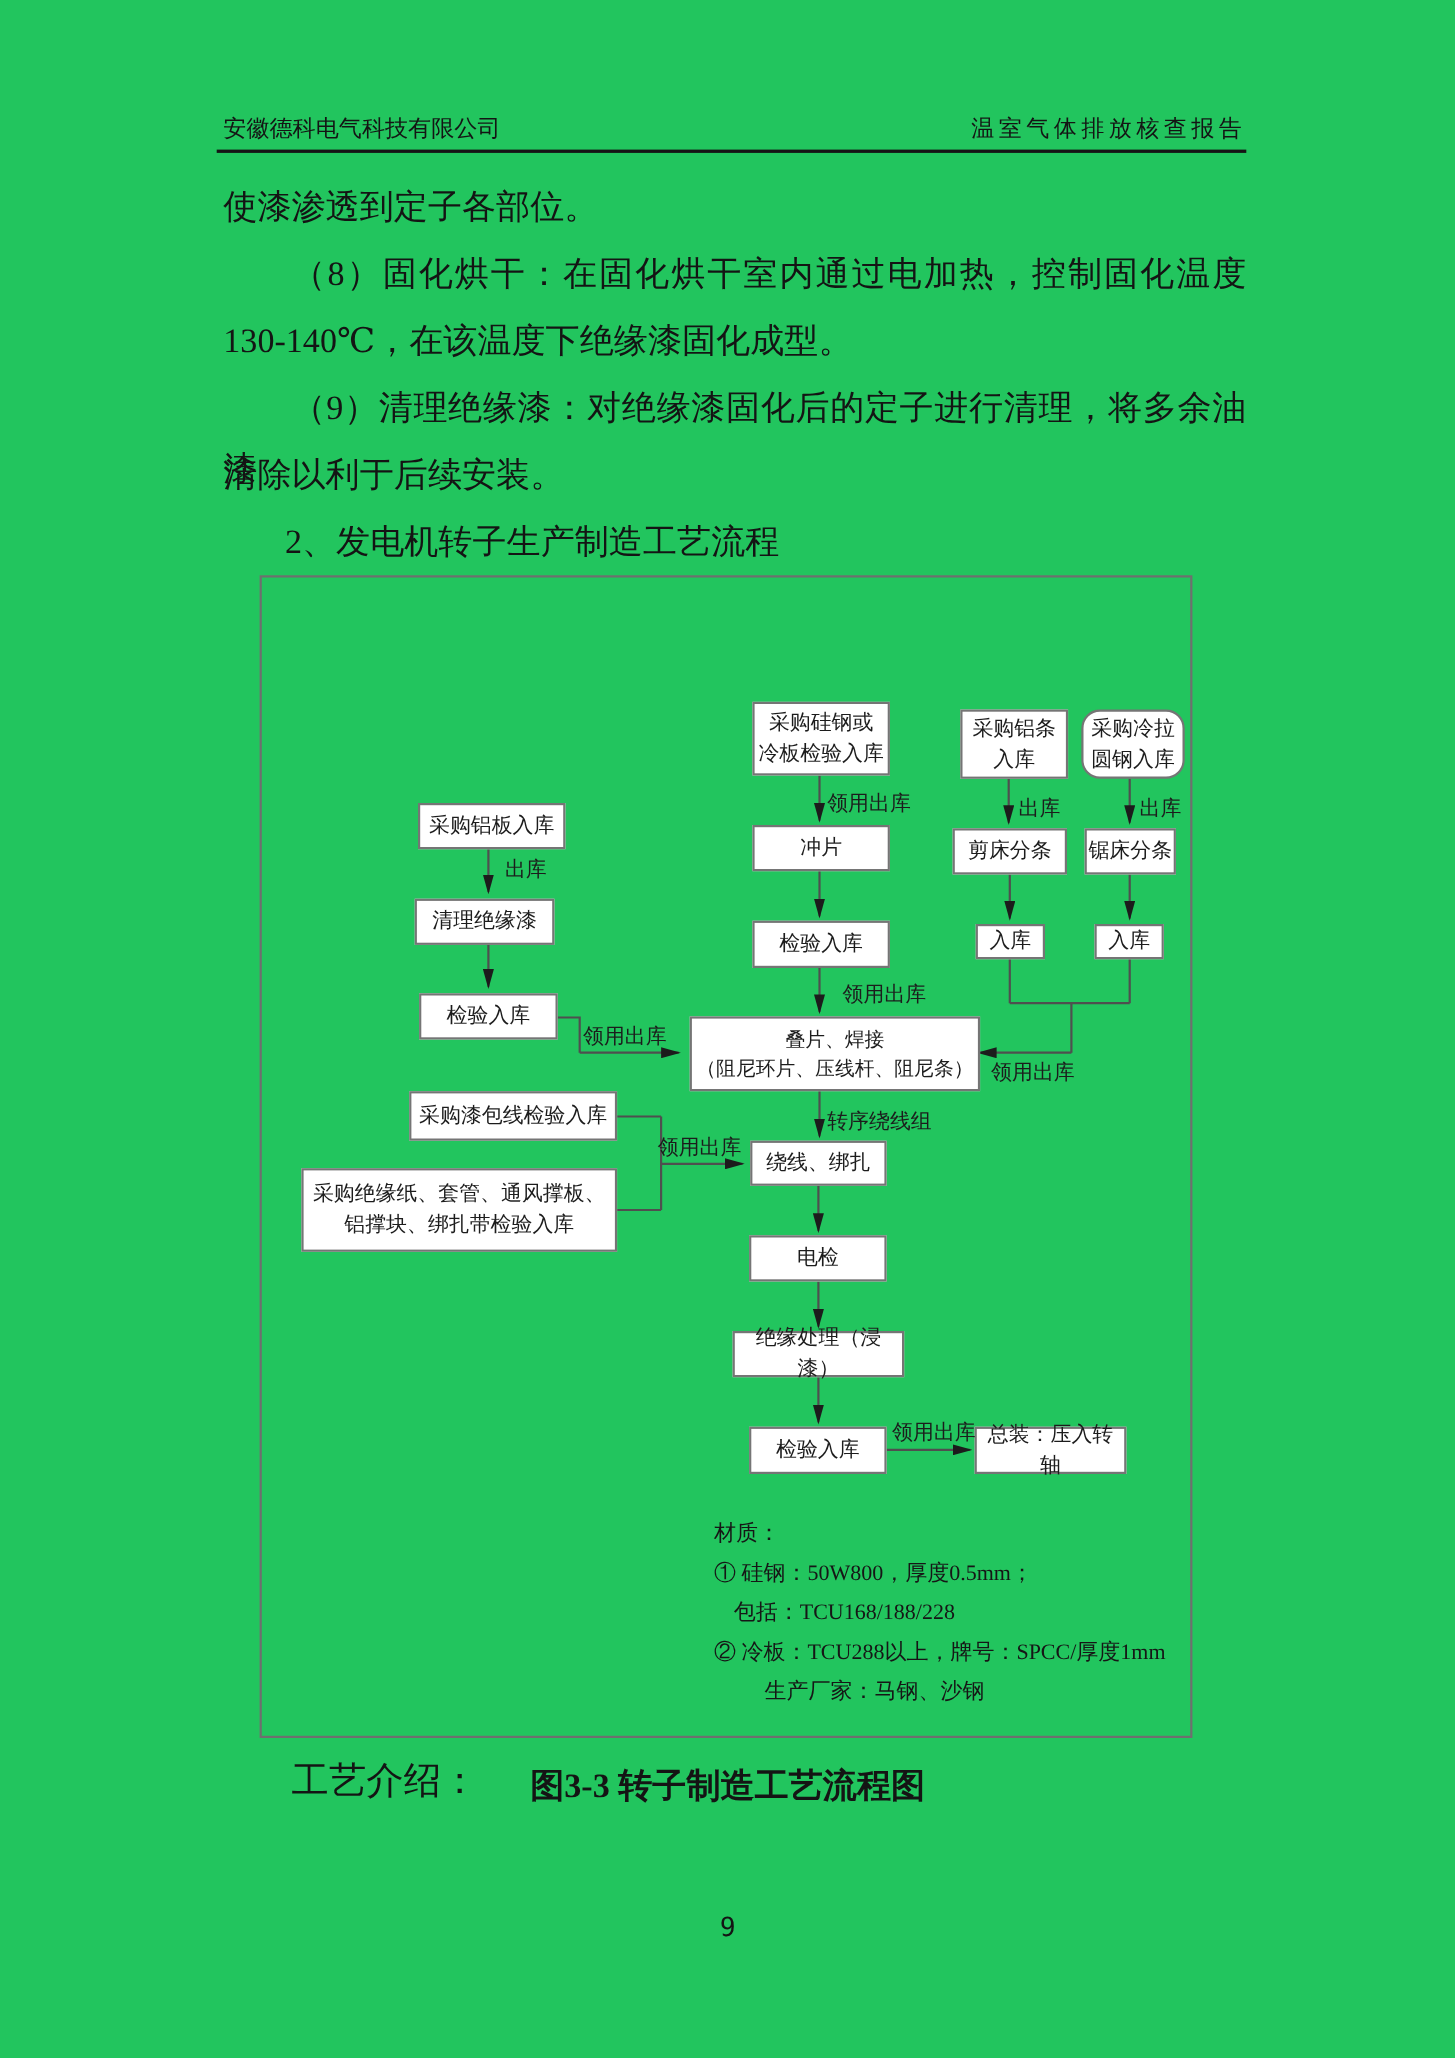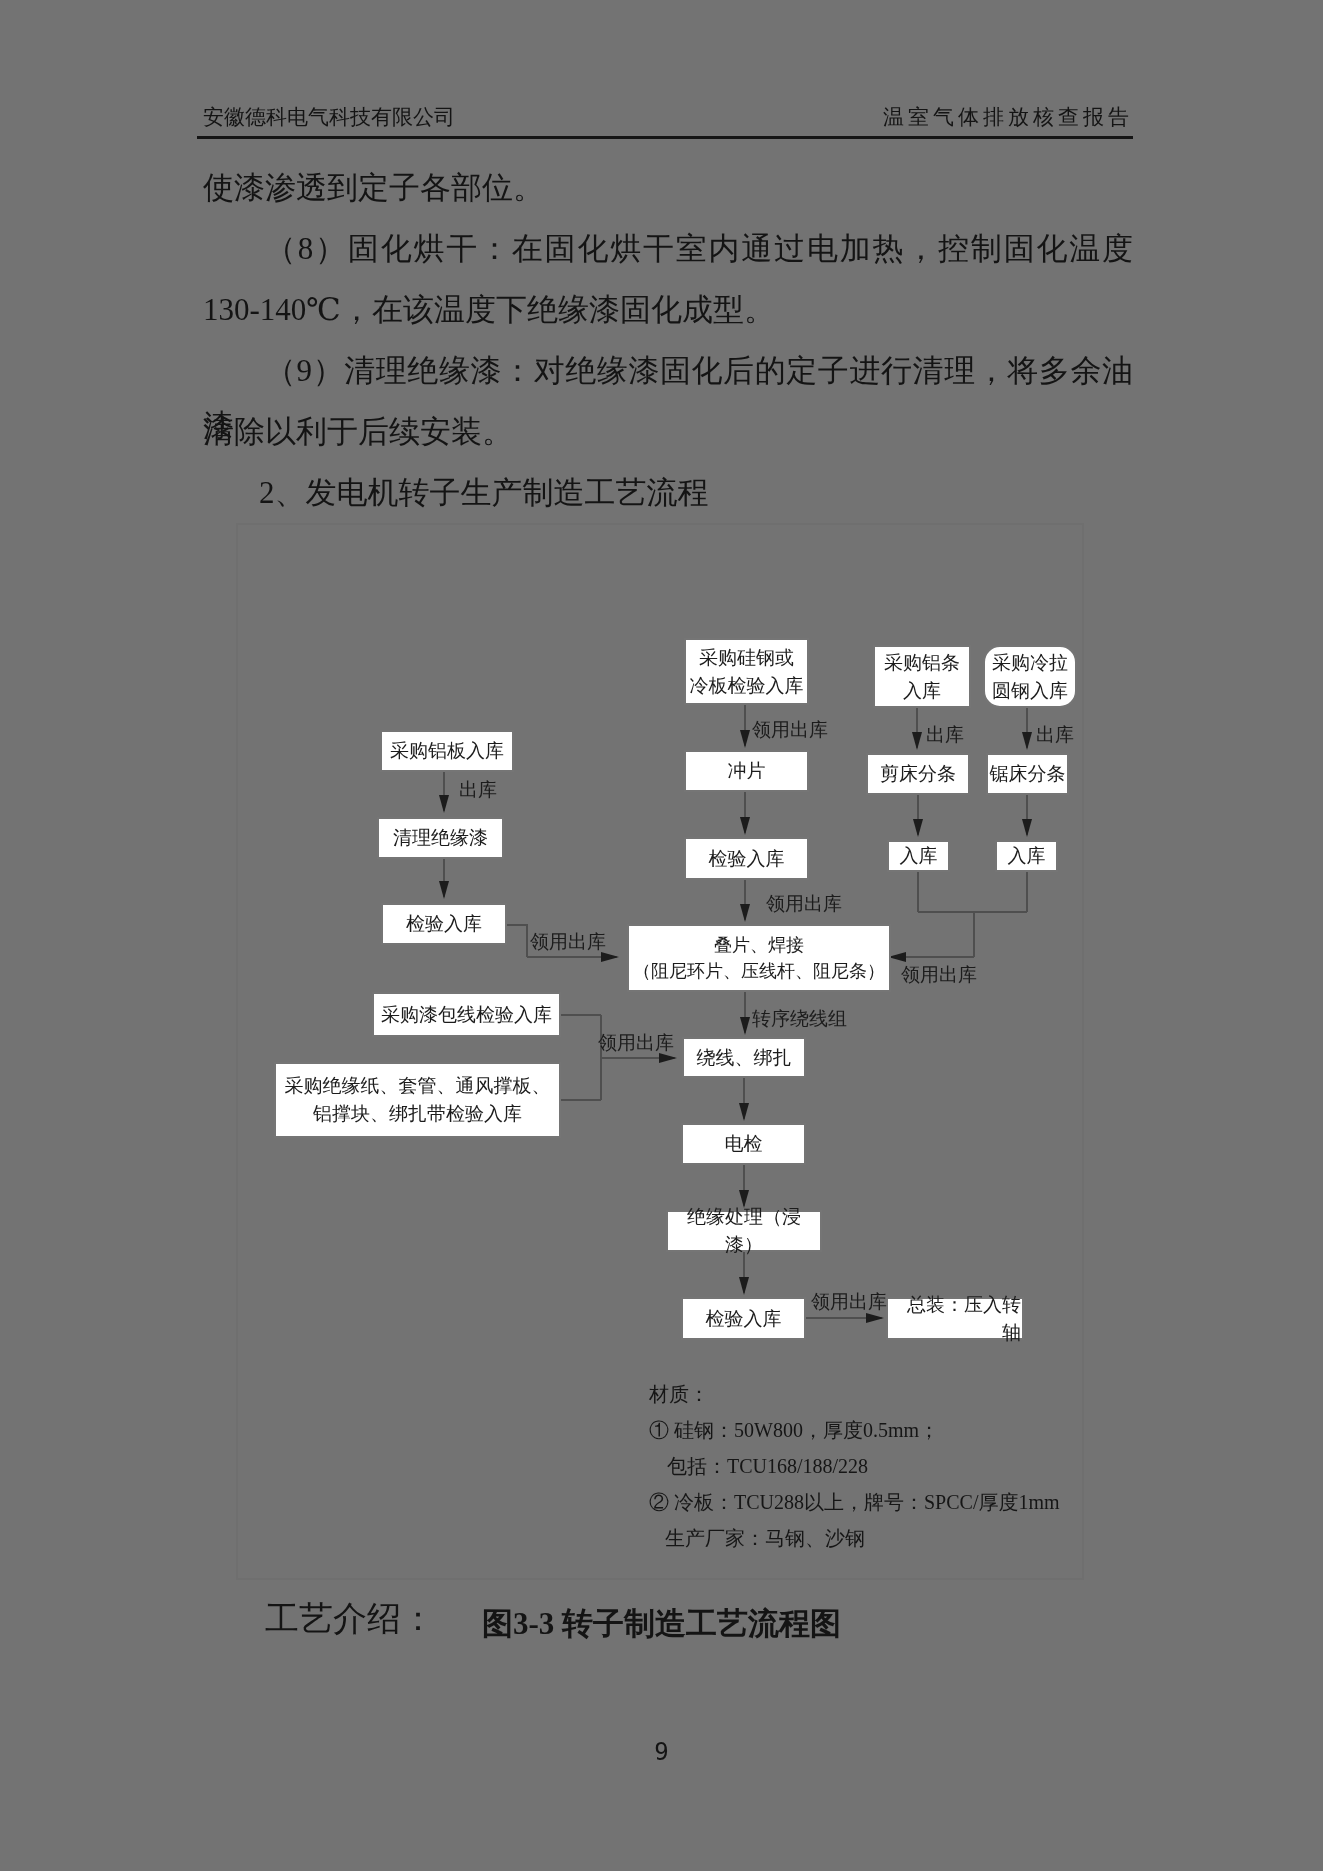--- a/index.html
+++ b/index.html
@@ -1,17 +1,17 @@
 <!DOCTYPE html>
 <html><head>
 <meta charset="utf-8">
 <style>
   html,body{margin:0;padding:0;background:#e8e8e8;}
   .page{
-    position:relative; width:1323px; height:1871px; background:#737373;
+    position:relative; width:1323px; height:1871px; background:#22c55e;
     font-family:"Liberation Serif","DejaVu Serif",serif; color:#141414;
     overflow:hidden; margin:0 auto;
   }
   
   .header{position:absolute; left:203px; top:103px; width:930px; display:flex; justify-content:space-between; font-size:21px;}
   .header .report{letter-spacing:4px;}
   .rule{position:absolute; left:197px; top:136px; width:936px; height:3px; background:#151515;}
   
   .bodytext{position:absolute; left:203px; top:160px; width:930px; font-size:31px;}
   .bline{height:61px; line-height:55px; white-space:nowrap;}
@@ -24,21 +24,21 @@
   .fc-box{
     position:absolute; box-sizing:border-box; border:2px solid #757575; background:#fff;
     display:flex; align-items:center; justify-content:center; text-align:center;
     white-space:pre-line; line-height:1.45; padding:5px 1px;
   }
   .fc-label{position:absolute; white-space:nowrap; color:#1c1c1c;}
   .fc-lines{position:absolute; left:0; top:0; pointer-events:none;}
   
   .materials{position:absolute; left:411px; top:851px; font-size:20px; line-height:36px; color:#161616;}
   .mat-ind1{margin-left:18px;}
-  .mat-ind2{margin-left:16px;}
+  .mat-ind2{margin-left:46px;}
   
   .caption{position:absolute; left:0; top:1603px; width:100%; text-align:center; font-size:31px; font-weight:bold;}
   .intro{position:absolute; left:265px; top:1596px; font-size:34px;}
   .pageno{position:absolute; left:0; top:1738px; width:100%; text-align:center; font-size:24px; font-family:"DejaVu Sans Mono","Liberation Mono",monospace;}
 </style>
 </head>
 <body>
 
 <div class="page">
 
@@ -97,21 +97,21 @@
     <div class="fc-box" style="left:446px;top:113px;width:125px;height:67px;">采购硅钢或
 冷板检验入库</div>
     <div class="fc-box" style="left:446px;top:225px;width:125px;height:42px;">冲片</div>
     <div class="fc-box" style="left:446px;top:312px;width:125px;height:43px;">检验入库</div>
     <div class="fc-box" style="left:389px;top:399px;width:264px;height:68px;font-size:18px;">叠片、焊接
 （阻尼环片、压线杆、阻尼条）</div>
     <div class="fc-box" style="left:444px;top:512px;width:124px;height:41px;">绕线、绑扎</div>
     <div class="fc-box" style="left:443px;top:598px;width:125px;height:42px;">电检</div>
     <div class="fc-box" style="left:428px;top:685px;width:156px;height:42px;">绝缘处理（浸漆）</div>
     <div class="fc-box" style="left:443px;top:772px;width:125px;height:43px;">检验入库</div>
-    <div class="fc-box" style="left:648px;top:772px;width:138px;height:43px;text-align:right;">总装：压入转轴</div>
+    <div class="fc-box" style="left:648px;top:772px;width:138px;height:43px;">总装：压入转轴</div>
 
     <div class="fc-box" style="left:635px;top:120px;width:98px;height:63px;">采购铝条
 入库</div>
     <div class="fc-box" style="left:628px;top:228px;width:104px;height:42px;">剪床分条</div>
     <div class="fc-box" style="left:649px;top:315px;width:63px;height:32px;">入库</div>
     <div class="fc-box" style="left:745px;top:120px;width:94px;height:63px;border-radius:17px;">采购冷拉
 圆钢入库</div>
     <div class="fc-box" style="left:748px;top:228px;width:83px;height:42px;">锯床分条</div>
     <div class="fc-box" style="left:757px;top:315px;width:63px;height:32px;">入库</div>
 

